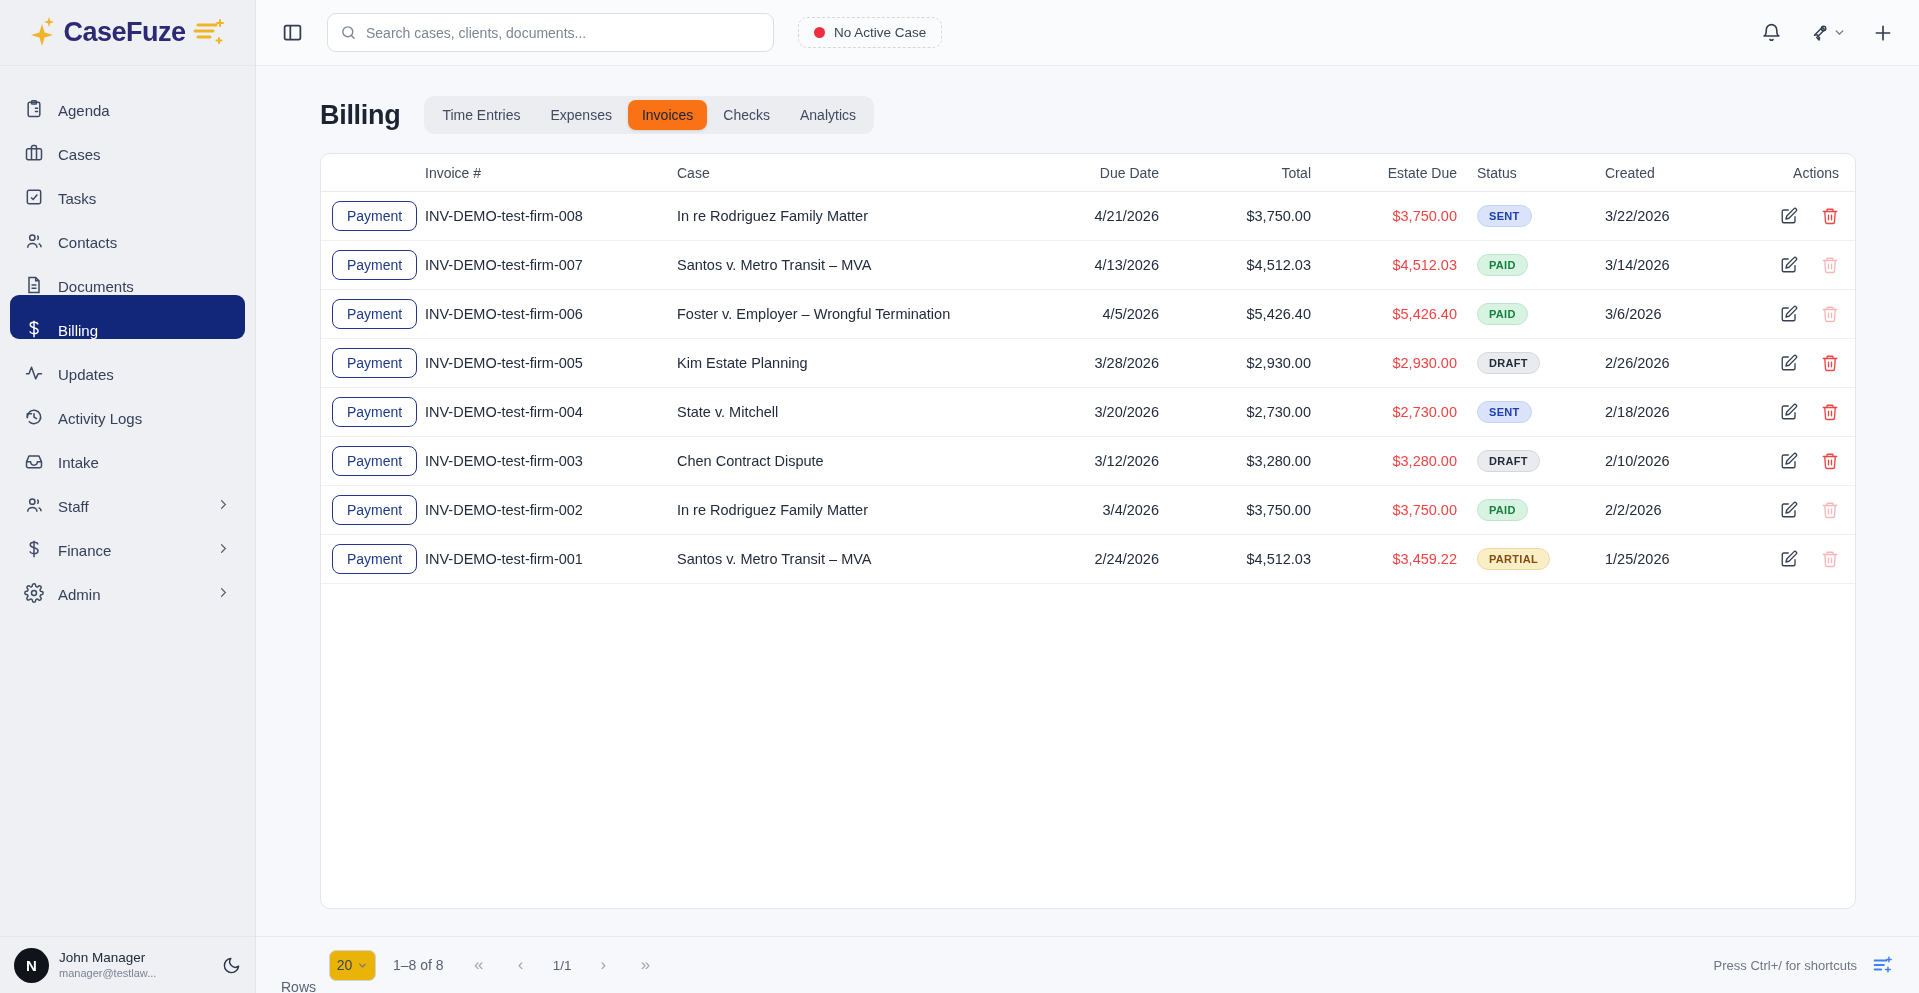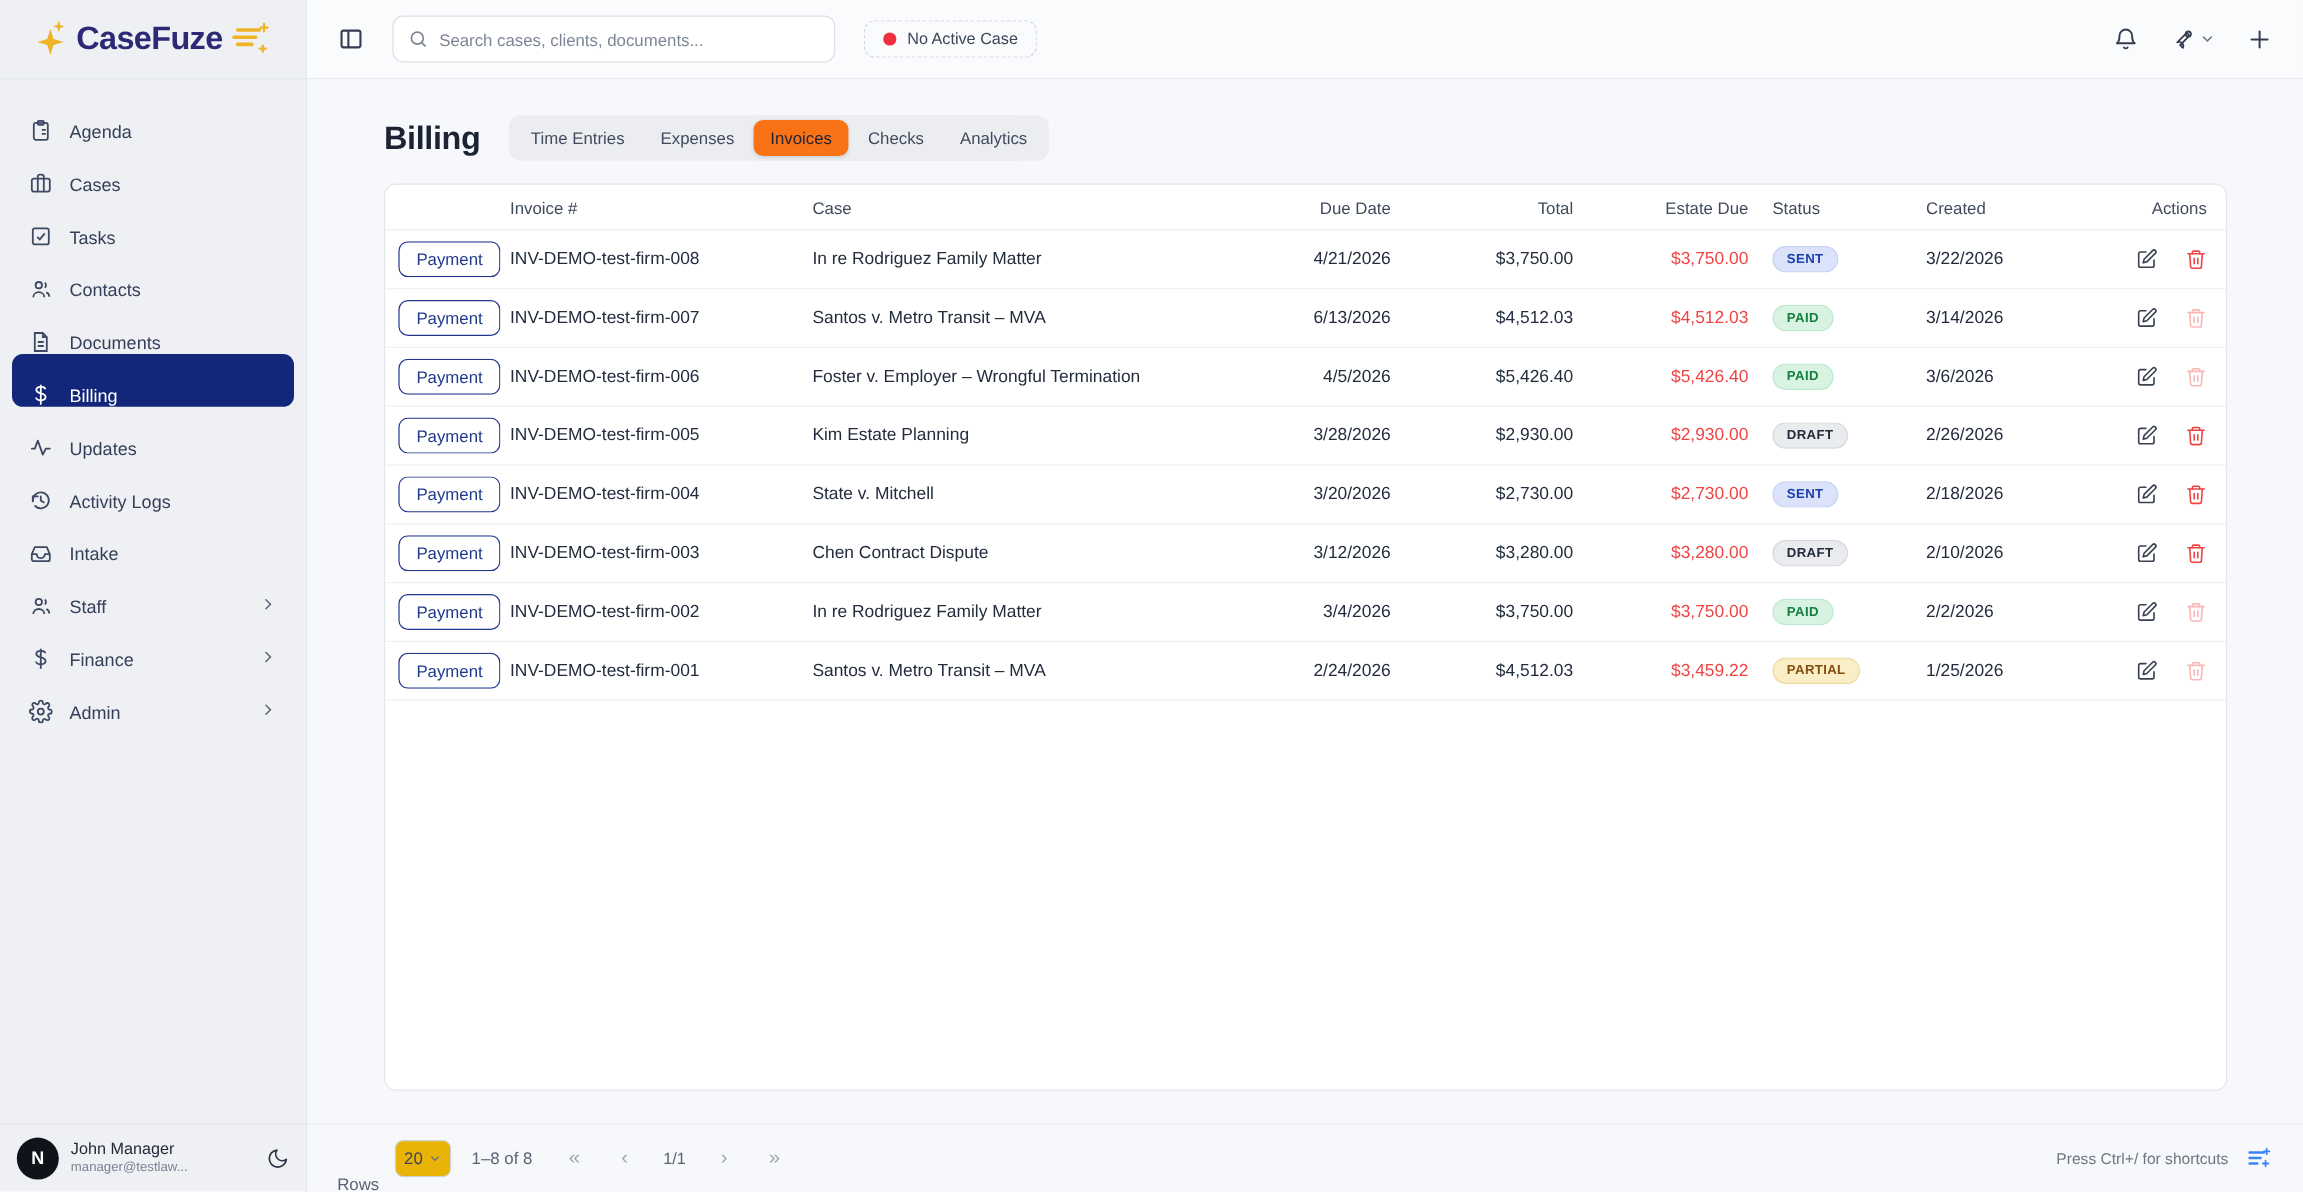--- a/index.html
+++ b/index.html
@@ -27,21 +27,21 @@
   .avatar { width:35px; height:35px; border-radius:50%; background:#101319; color:#fff; display:flex; align-items:center; justify-content:center; font-size:15px; font-weight:700; }
   .user-meta { display:flex; flex-direction:column; line-height:1.25; overflow:hidden; }
   .user-name { font-size:13.5px; color:#222a3a; }
   .user-email { font-size:11px; color:#7a8494; white-space:nowrap; overflow:hidden; text-overflow:ellipsis; max-width:120px; }
   .moon-btn { margin-left:auto; background:none; border:none; cursor:pointer; display:flex; }
 
   
   .main { flex:1; display:flex; flex-direction:column; background:#f7f8fb; min-width:0; }
   .topbar { height:66px; background:#fafbfd; border-bottom:1px solid #e8eaef; display:flex; align-items:center; padding:0 26px; gap:24px; }
   .icon-btn { background:none; border:none; cursor:pointer; display:flex; align-items:center; color:#333d4f; }
-  .search-box { width:369px; height:39px; background:#fff; border:1px solid #dcdfe4; border-radius:9px; display:flex; align-items:center; padding:0 12px; gap:9px; }
+  .search-box { width:447px; height:39px; background:#fff; border:1px solid #dcdfe4; border-radius:9px; display:flex; align-items:center; padding:0 12px; gap:9px; }
   .search-box input { border:none; outline:none; flex:1; font-size:14px; font-family:inherit; color:#333d4f; background:transparent; }
   .search-box input::placeholder { color:#7c8694; }
   .no-case-pill { display:flex; align-items:center; gap:9px; border:1.5px dashed #d3d7dd; border-radius:9px; padding:7px 15px; font-size:13.5px; color:#3c4656; background:transparent; cursor:pointer; }
   .red-dot { width:11px; height:11px; border-radius:50%; background:#ee2f3f; }
   .topbar-right { margin-left:auto; display:flex; align-items:center; gap:27px; }
   .tool-group { display:flex; align-items:center; gap:4px; }
 
   
   .content { flex:1; display:flex; flex-direction:column; padding:30px 63px 27px 64px; min-height:0; }
   .title-row { display:flex; align-items:center; gap:24px; margin-bottom:19px; }
@@ -311,21 +311,21 @@
                     <path d="M10 11v6M14 11v6"></path>
                   </svg>
       </button>
     </div>
   </div>
 
   <div class="tgrid trow">
     <div class="pay-cell"><button class="payment-btn">Payment</button></div>
     <div>INV-DEMO-test-firm-007</div>
     <div>Santos v. Metro Transit – MVA</div>
-    <div class="cell-r">6/13/2026</div>
+    <div class="cell-r">4/13/2026</div>
     <div class="cell-r">$4,512.03</div>
     <div class="cell-r balance">$4,512.03</div>
     <div><span class="status-badge" style="background: rgb(217, 243, 227); color: rgb(21, 128, 61); border-color: rgb(188, 232, 205);">PAID</span></div>
     <div>3/14/2026</div>
     <div class="actions-cell">
       <button class="act-btn">
         <svg width="18" height="18" viewBox="0 0 24 24" fill="none" stroke="#374151" stroke-width="1.8" stroke-linecap="round" stroke-linejoin="round">
                     <path d="M11 4H5a2 2 0 0 0-2 2v13a2 2 0 0 0 2 2h13a2 2 0 0 0 2-2v-6"></path>
                     <path d="M18.5 2.5a2.1 2.1 0 0 1 3 3L12 15l-4 1 1-4z"></path>
                   </svg>

